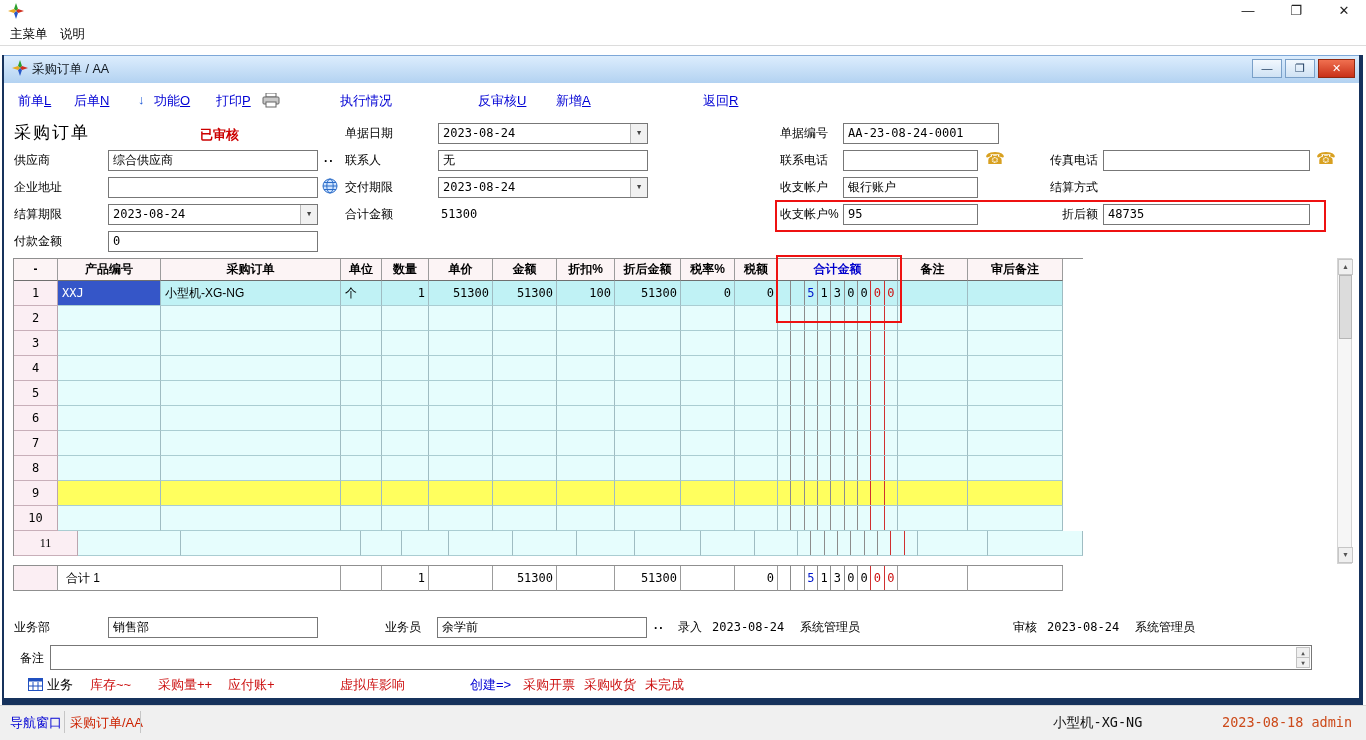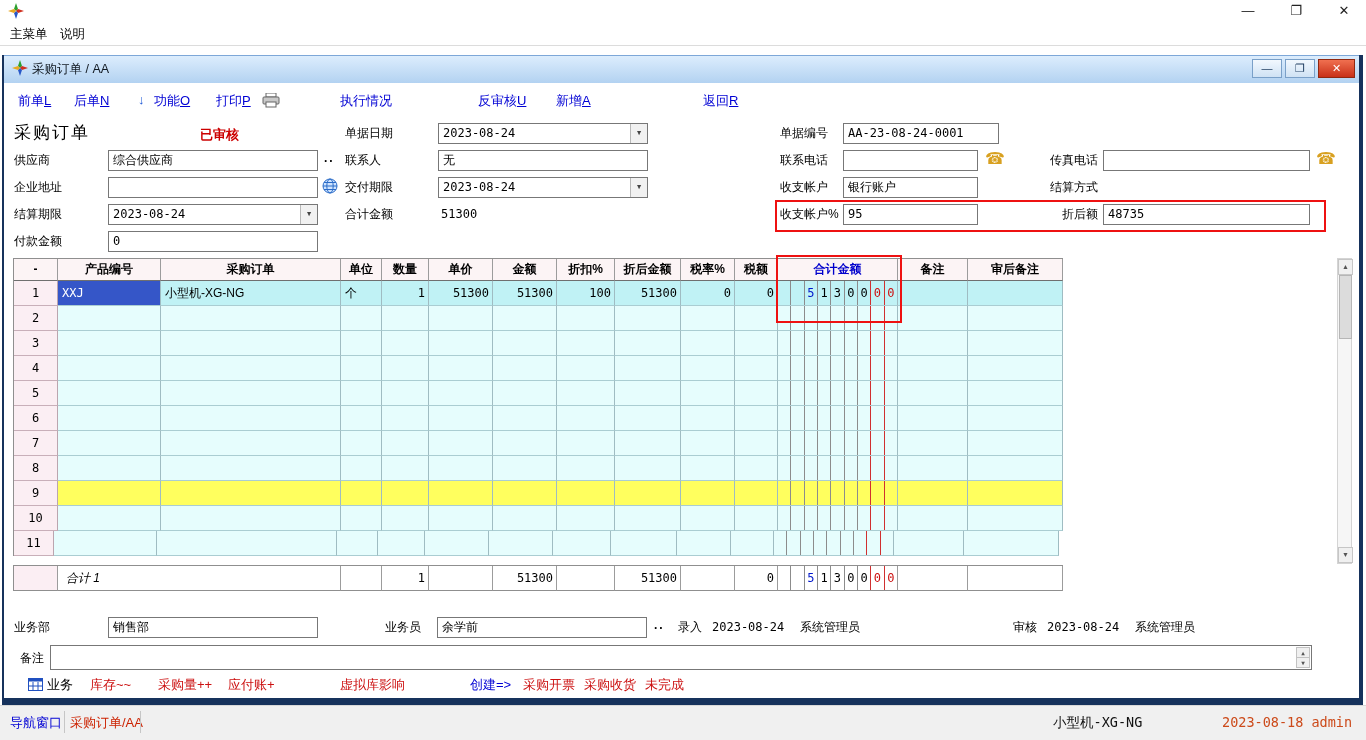--- a/index.html
+++ b/index.html
@@ -462,21 +462,21 @@
           <span class="lg"></span>
           <span class="lg"></span>
           <span class="lg"></span>
           <span class="lg redline"></span>
           <span class="lg redline"></span>
         </div>
         <div class="tcell" style="width: 70px;"></div>
         <div class="tcell" style="width: 95px;"></div>
       </div>
       <div class="trow">
-        <div class="tcell rownum" style="width: 40px;">11</div>
+        <div class="tcell rownum" style="width: 64px; font-family: Liberation Serif, serif;">11</div>
         <div class="tcell mono" style="width: 103px;"></div>
         <div class="tcell" style="width: 180px;"></div>
         <div class="tcell" style="width: 41px;"></div>
         <div class="tcell num" style="width: 47px;"></div>
         <div class="tcell num" style="width: 64px;"></div>
         <div class="tcell num" style="width: 64px;"></div>
         <div class="tcell num" style="width: 58px;"></div>
         <div class="tcell num" style="width: 66px;"></div>
         <div class="tcell num" style="width: 54px;"></div>
         <div class="tcell num" style="width: 43px;"></div>
@@ -491,21 +491,21 @@
           <span class="lg redline"></span>
           <span class="lg redline"></span>
         </div>
         <div class="tcell" style="width: 70px;"></div>
         <div class="tcell" style="width: 95px;"></div>
       </div>
     </div>
   <div id="grid-total">
       <div class="trow total-row">
         <div class="tcell rownum" style="width: 44px;"></div>
-        <div class="tcell total-label" style="width: 283px; font-style: italic;">合计  1</div>
+        <div class="tcell total-label" style="width: 283px;">合计  1</div>
         <div class="tcell" style="width: 41px;"></div>
         <div class="tcell num" style="width: 47px;">1</div>
         <div class="tcell num" style="width: 64px;"></div>
         <div class="tcell num" style="width: 64px;">51300</div>
         <div class="tcell num" style="width: 58px;"></div>
         <div class="tcell num" style="width: 66px;">51300</div>
         <div class="tcell num" style="width: 54px;"></div>
         <div class="tcell num" style="width: 43px;">0</div>
         <div class="tcell ledger" style="width: 120px;">
           <span class="lg"></span>

